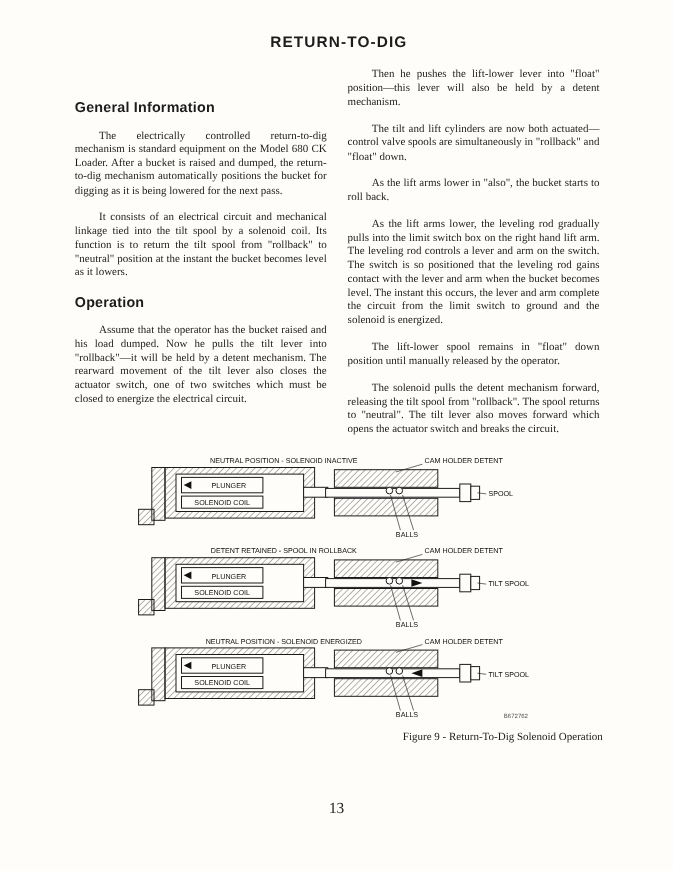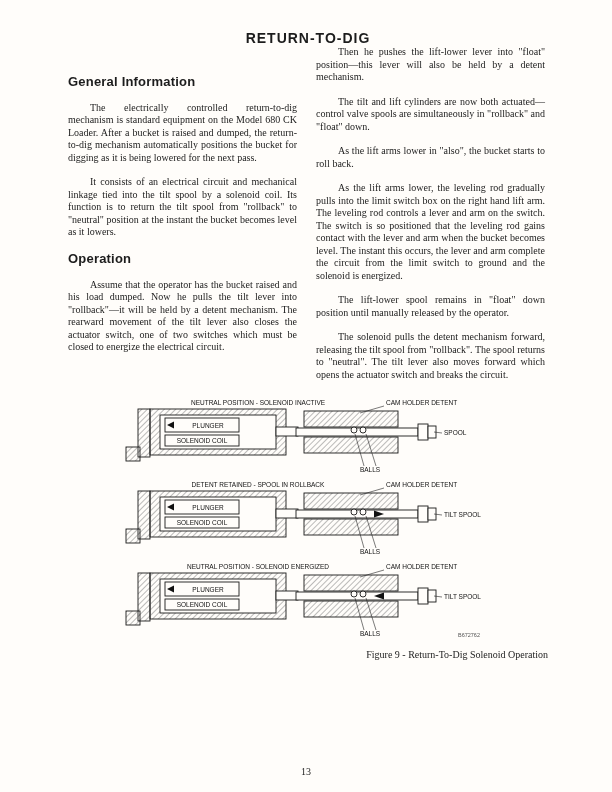--- a/index.html
+++ b/index.html
@@ -12,21 +12,21 @@
     font-family: "Liberation Serif", serif;
     color: #1c1c1c;
     overflow: hidden;
   }
   .page-title {
     text-align: center;
     font-family: "Liberation Sans", sans-serif;
     font-weight: bold;
     font-size: 14px;
     letter-spacing: 1px;
-    margin-bottom: 0;
+    margin-bottom: 16px;
   }
   .columns { display: flex; gap: 19px; align-items: center; }
   .column { width: 229px; }
   .section-heading {
     font-family: "Liberation Sans", sans-serif;
     font-weight: bold;
     font-size: 13px;
     letter-spacing: 0.2px;
     margin: 0 0 13px 0;
   }
@@ -49,23 +49,23 @@
   svg text.refnum { font-size: 5.5px; fill: #555; }
   .leader { stroke: #222; stroke-width: 0.6; }
   .part { stroke: #1a1a1a; stroke-width: 0.9; }
   .fig-caption {
     text-align: right;
     font-size: 10px;
     margin-top: 8px;
   }
   .page-number {
     position: absolute;
-    bottom: 15px; left: 0; right: 0;
+    bottom: 48px; left: 0; right: 0;
     text-align: center;
-    font-size: 10px;
+    font-size: 14px;
   }
 </style>
 </head>
 <body>
 
 <div class="page">
 
   <div class="page-title">RETURN-TO-DIG</div>
 
   <div class="columns">

